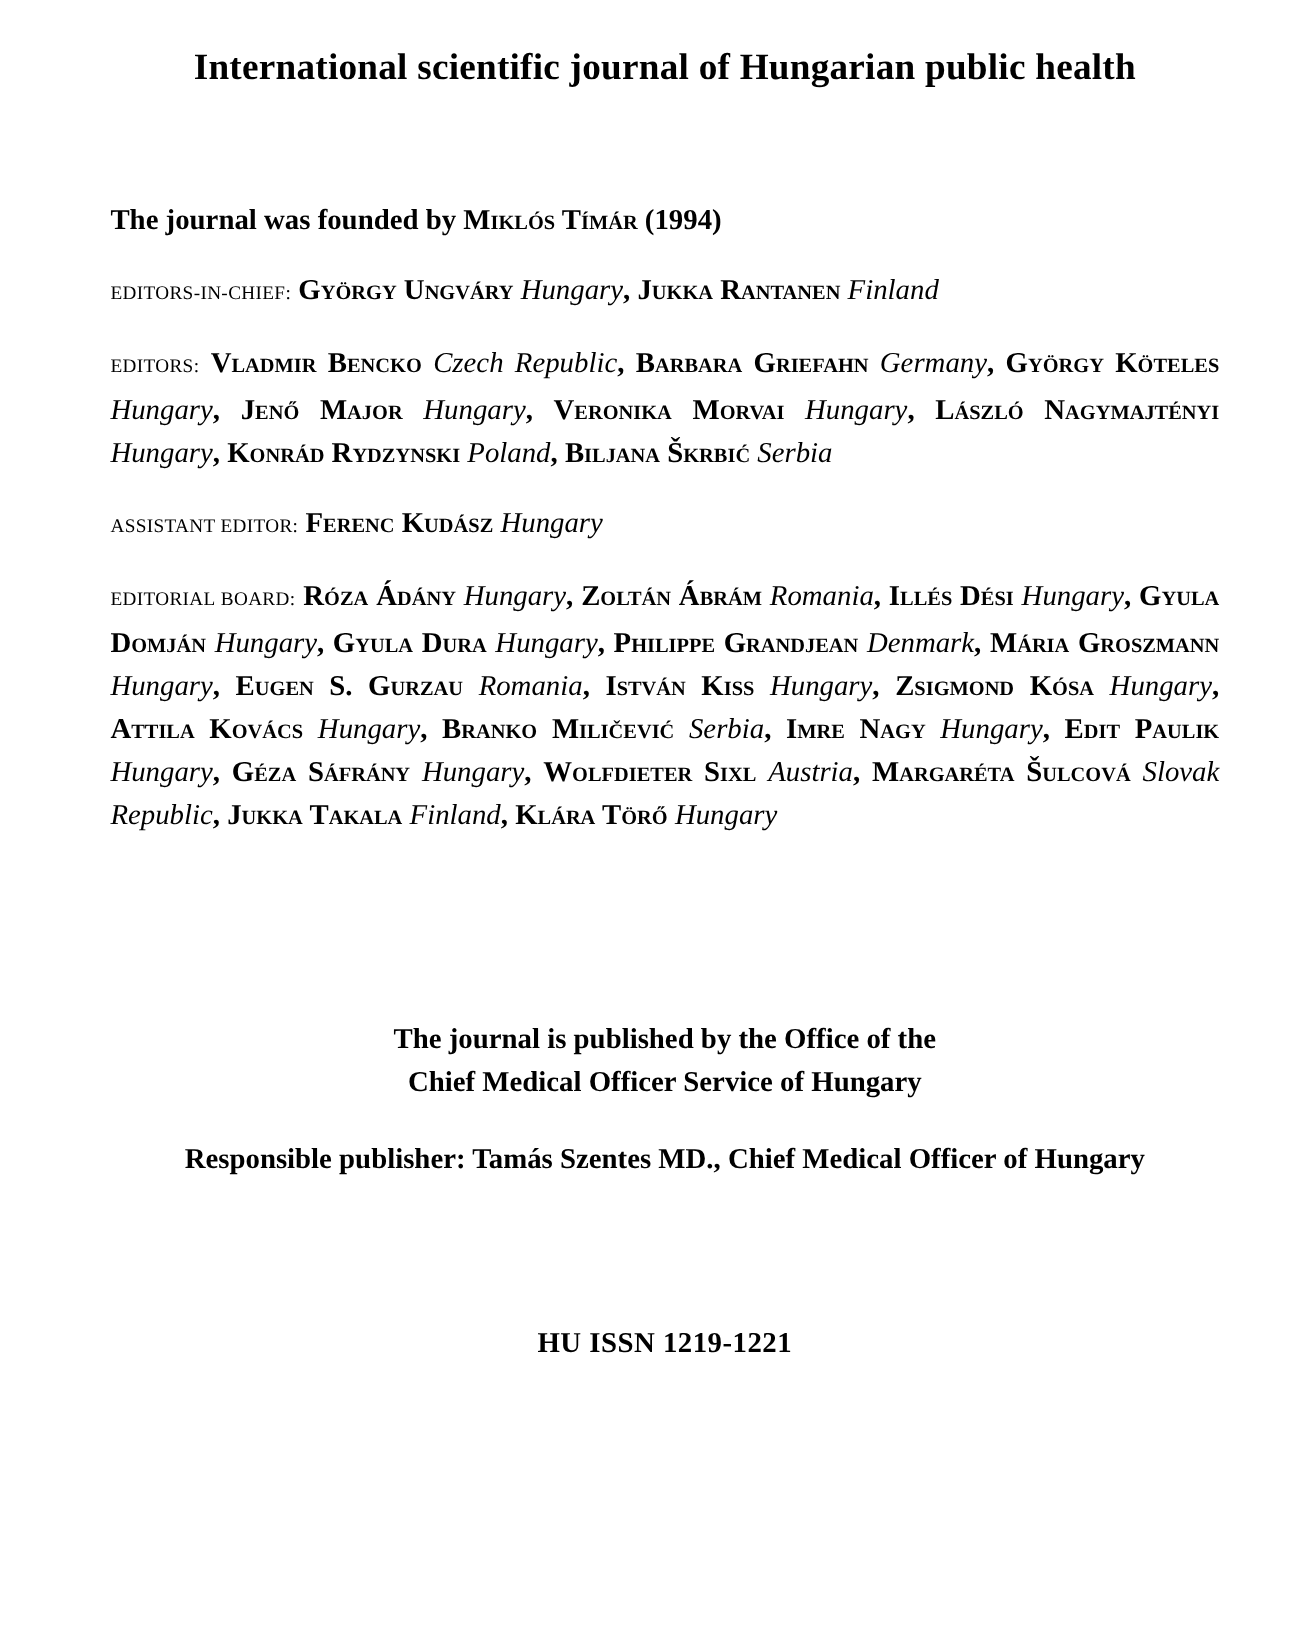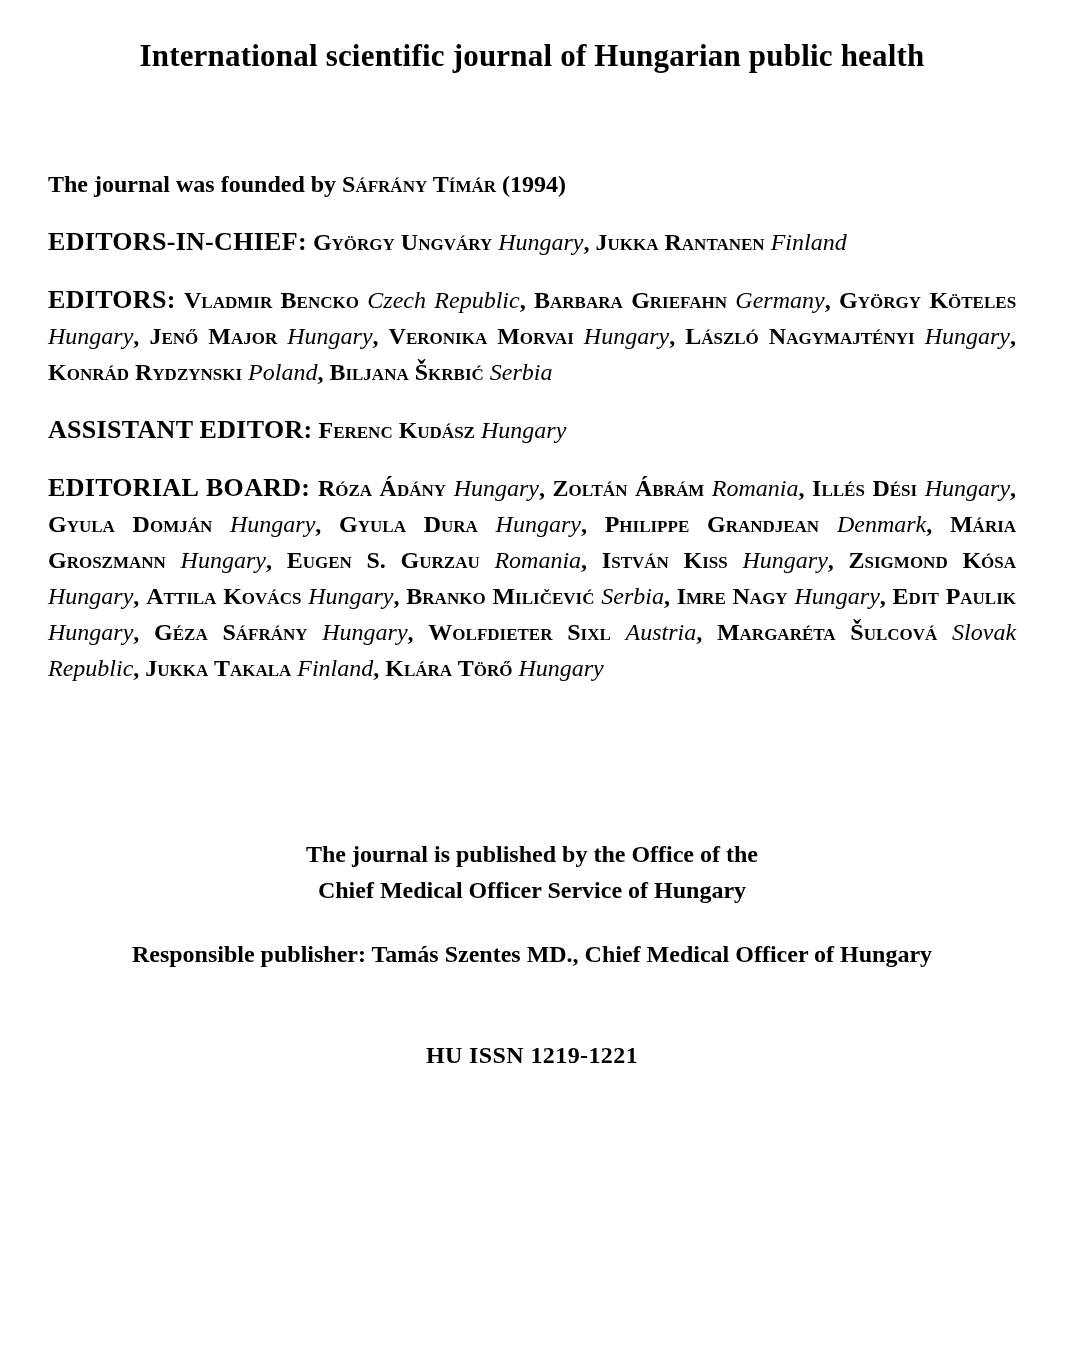--- a/index.html
+++ b/index.html
@@ -6,21 +6,21 @@
     margin: 0;
     padding: 0;
     background: #ffffff;
   }
   .page {
     position: relative;
     width: 1088px;
     height: 1192px;
     margin: 0 auto;
     box-sizing: border-box;
-    padding: 34px 72px 0 48px;
+    padding: 34px 72px 0 92px;
     background: #ffffff;
     color: #000000;
     font-family: "Liberation Serif", "DejaVu Serif", serif;
     overflow: hidden;
   }
   .page-title {
     margin: 4px 0 0 0;
     font-size: 31px;
     font-weight: bold;
     text-align: center;
@@ -36,22 +36,22 @@
     margin-top: 92px;
   }
   .justify {
     text-align: justify;
   }
   .sc {
     font-variant: small-caps;
     font-weight: bold;
   }
   .role-label {
-    font-size: 26px;
-    font-weight: bold;
+    font-size: 16px;
+    font-weight: normal;
     letter-spacing: 0.3px;
   }
   .country {
     font-style: italic;
     font-weight: normal;
   }
   .publisher-block {
     margin-top: 150px;
     text-align: center;
   }
@@ -61,36 +61,36 @@
     font-weight: bold;
   }
   .responsible-par {
     margin-top: 28px;
     text-align: center;
     font-size: 24px;
     line-height: 36px;
     font-weight: bold;
   }
   .issn-par {
-    margin-top: 65px;
+    margin-top: 118px;
     text-align: center;
     font-size: 24px;
     line-height: 36px;
     font-weight: bold;
     letter-spacing: 0.4px;
   }
 </style>
 </head>
 <body>
 
 <div class="page">
 
   <h1 class="page-title">International scientific journal of Hungarian public health</h1>
 
-  <p class="body-par founded-par"><span>The journal was founded by </span><span class="sc">Sáfrány Tímár</span><span> (1994)</span></p>
+  <p class="body-par founded-par"><span>The journal was founded by </span><span class="sc">Miklós Tímár</span><span> (1994)</span></p>
 
 
   <div id="roles-section">
       <p class="body-par justify"><span class="role-label">EDITORS-IN-CHIEF:</span> <span class="sc">György Ungváry</span> <span class="country">Hungary</span>, <span class="sc">Jukka Rantanen</span> <span class="country">Finland</span></p>
       <p class="body-par justify"><span class="role-label">EDITORS:</span> <span class="sc">Vladmir Bencko</span> <span class="country">Czech Republic</span>, <span class="sc">Barbara Griefahn</span> <span class="country">Germany</span>, <span class="sc">György Köteles</span> <span class="country">Hungary</span>, <span class="sc">Jenő Major</span> <span class="country">Hungary</span>, <span class="sc">Veronika Morvai</span> <span class="country">Hungary</span>, <span class="sc">László Nagymajtényi</span> <span class="country">Hungary</span>, <span class="sc">Konrád Rydzynski</span> <span class="country">Poland</span>, <span class="sc">Biljana Škrbić</span> <span class="country">Serbia</span></p>
       <p class="body-par justify"><span class="role-label">ASSISTANT EDITOR:</span> <span class="sc">Ferenc Kudász</span> <span class="country">Hungary</span></p>
       <p class="body-par justify"><span class="role-label">EDITORIAL BOARD:</span> <span class="sc">Róza Ádány</span> <span class="country">Hungary</span>, <span class="sc">Zoltán Ábrám</span> <span class="country">Romania</span>, <span class="sc">Illés Dési</span> <span class="country">Hungary</span>, <span class="sc">Gyula Domján</span> <span class="country">Hungary</span>, <span class="sc">Gyula Dura</span> <span class="country">Hungary</span>, <span class="sc">Philippe Grandjean</span> <span class="country">Denmark</span>, <span class="sc">Mária Groszmann</span> <span class="country">Hungary</span>, <span class="sc">Eugen S. Gurzau</span> <span class="country">Romania</span>, <span class="sc">István Kiss</span> <span class="country">Hungary</span>, <span class="sc">Zsigmond Kósa</span> <span class="country">Hungary</span>, <span class="sc">Attila Kovács</span> <span class="country">Hungary</span>, <span class="sc">Branko Miličević</span> <span class="country">Serbia</span>, <span class="sc">Imre Nagy</span> <span class="country">Hungary</span>, <span class="sc">Edit Paulik</span> <span class="country">Hungary</span>, <span class="sc">Géza Sáfrány</span> <span class="country">Hungary</span>, <span class="sc">Wolfdieter Sixl</span> <span class="country">Austria</span>, <span class="sc">Margaréta Šulcová</span> <span class="country">Slovak Republic</span>, <span class="sc">Jukka Takala</span> <span class="country">Finland</span>, <span class="sc">Klára Törő</span> <span class="country">Hungary</span></p>
     </div>
 
   <div class="publisher-block">

